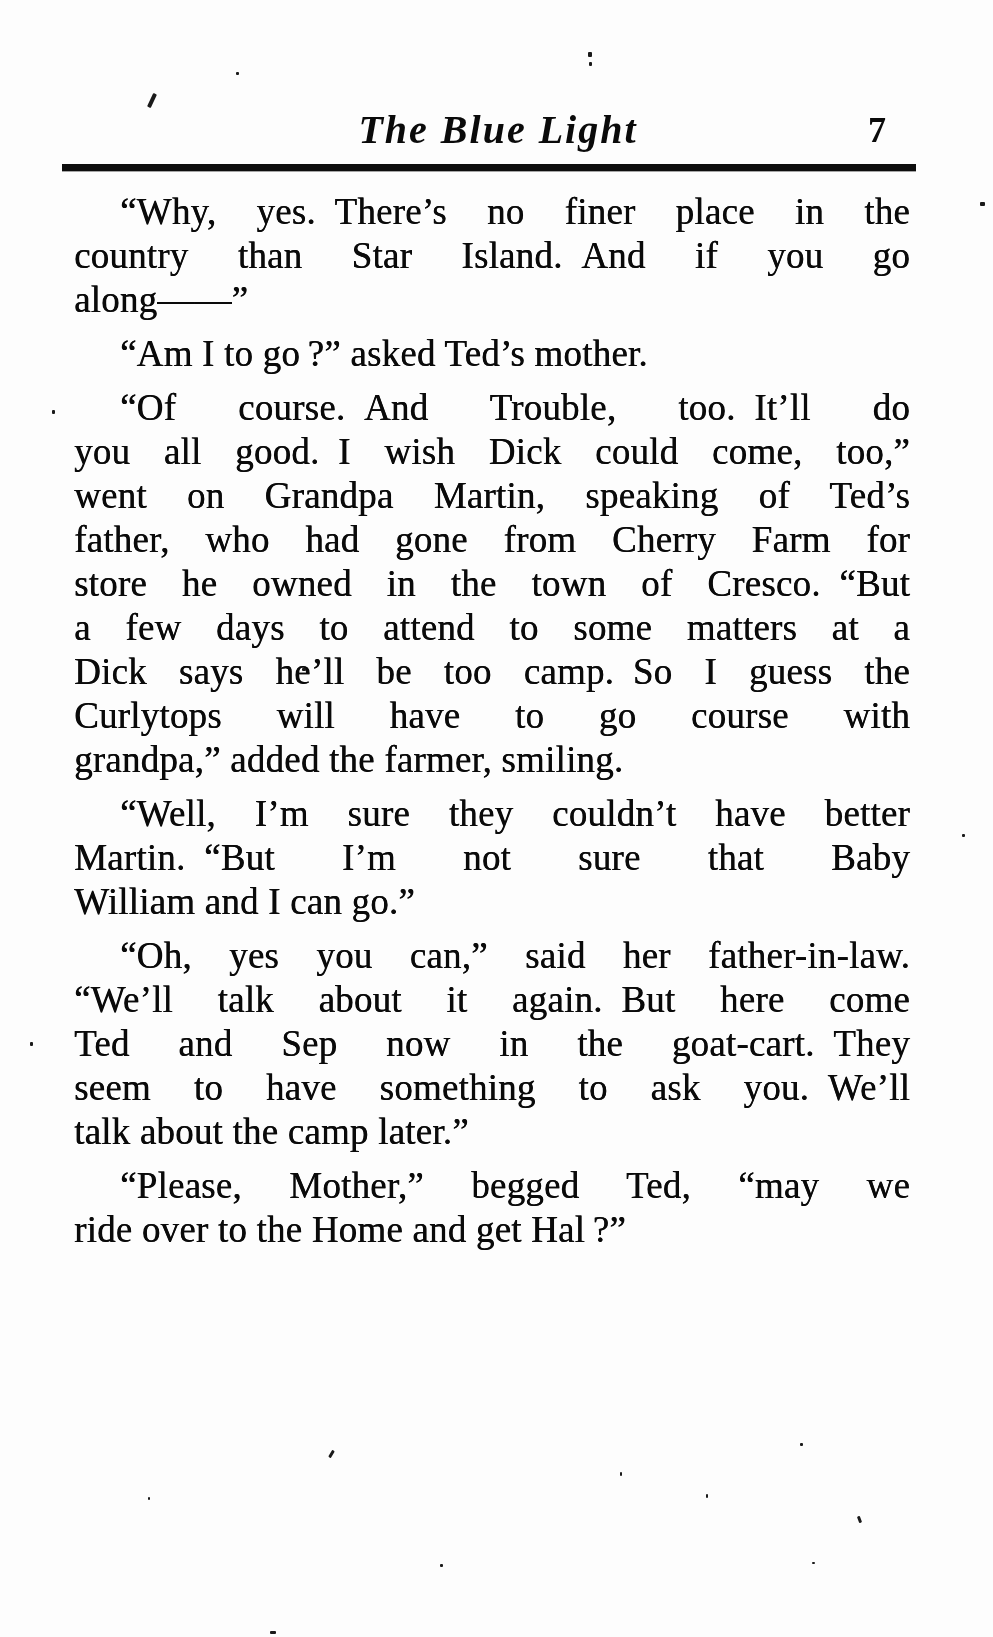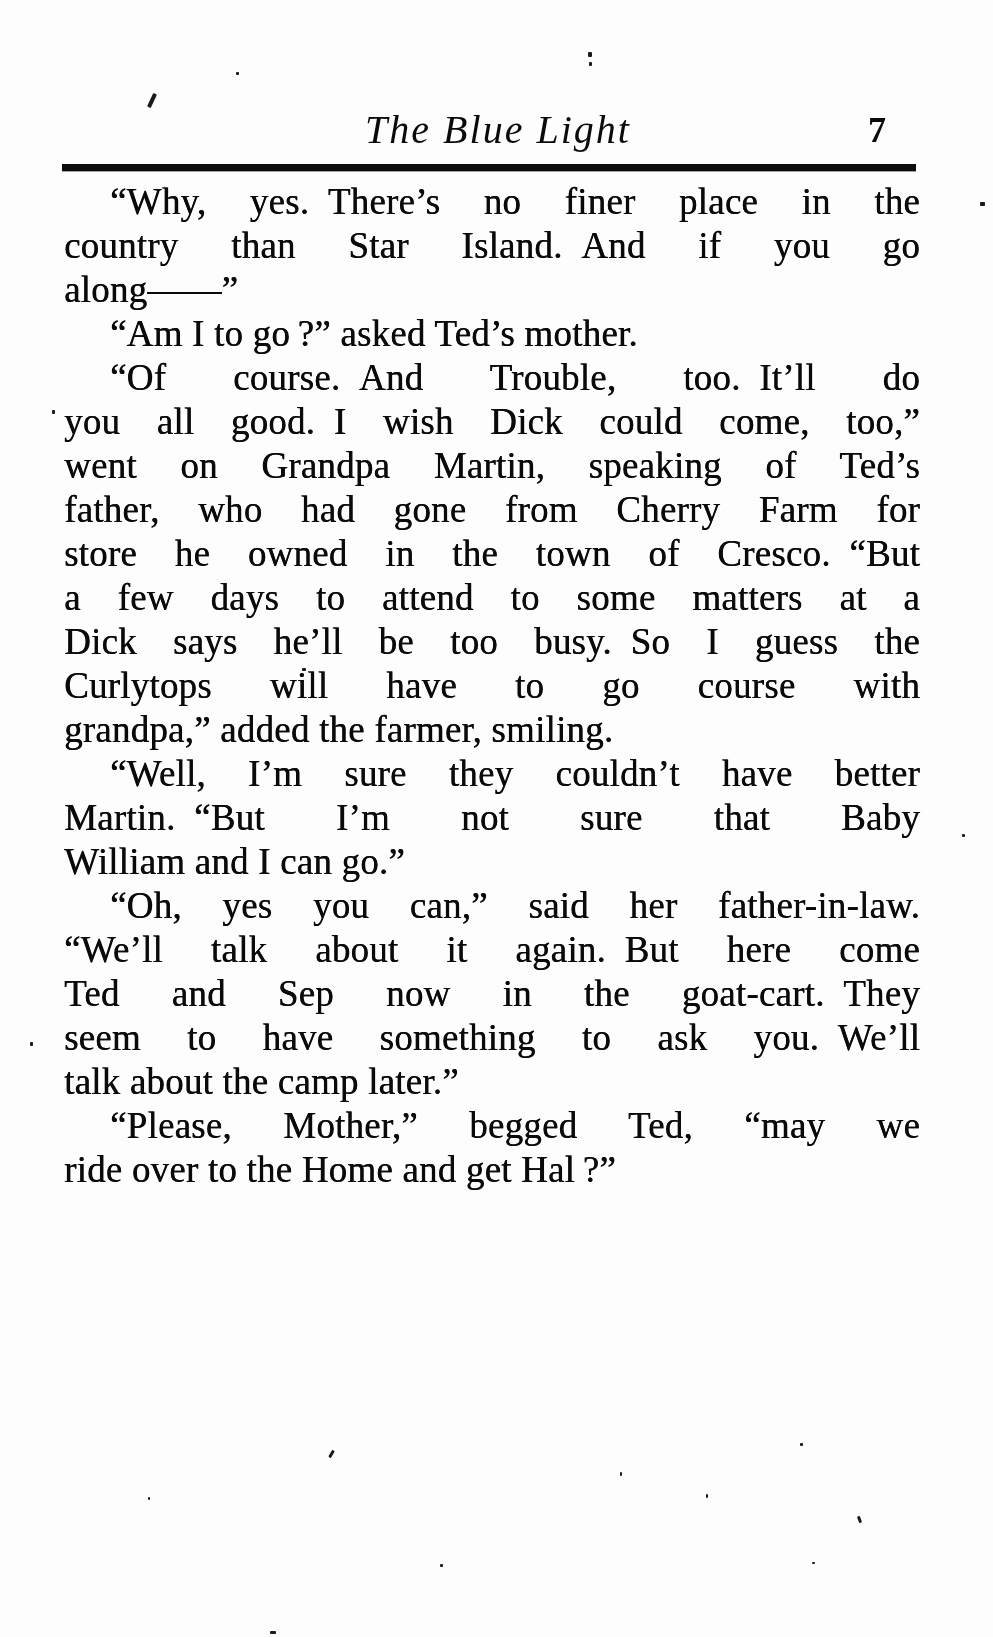--- a/index.html
+++ b/index.html
@@ -17,21 +17,21 @@
     top: 104px;
     left: 64px;
     width: 856px;
     height: 52px;
   }
   .running-title {
     position: absolute;
     left: 12px; right: 0;
     text-align: center;
     font-style: italic;
-    font-weight: normal;
+    font-weight: bold;
     font-size: 40px;
     line-height: 52px;
     letter-spacing: 2px;
   }
   .page-number {
     position: absolute;
     right: 34px;
     top: 0;
     font-weight: bold;
     font-size: 36px;
@@ -49,21 +49,21 @@
   .text-block {
     position: absolute;
     top: 180px;
     left: 64px;
     width: 856px;
     font-size: 37px;
     line-height: 44px;
     letter-spacing: 0.2px;
     text-shadow: 0.4px 0 0 currentColor;
   }
-  .para { margin: 0; }
+  .para { margin: 10px; }
   .line {
     text-align: justify;
     text-align-last: left;
     white-space: normal;
   }
   .line.just { text-align-last: justify; }
   .line.first { text-indent: 46px; }
   .speck {
     position: absolute;
     background: #1a1a1a;
@@ -91,21 +91,21 @@
       <div class="para">
         <div class="line first">“Am I to go ?” asked Ted’s mother.</div>
       </div>
       <div class="para">
         <div class="line first just">“Of course. And Trouble, too. It’ll do</div>
         <div class="line just">you all good. I wish Dick could come, too,”</div>
         <div class="line just">went on Grandpa Martin, speaking of Ted’s</div>
         <div class="line just">father, who had gone from Cherry Farm for</div>
         <div class="line just">store he owned in the town of Cresco. “But</div>
         <div class="line just">a few days to attend to some matters at a</div>
-        <div class="line just">Dick says he’ll be too busy. So I guess the</div>
+        <div class="line just">Dick says he’ll be too camp. So I guess the</div>
         <div class="line just">Curlytops will have to go course with</div>
         <div class="line">grandpa,” added the farmer, smiling.</div>
       </div>
       <div class="para">
         <div class="line first just">“Well, I’m sure they couldn’t have better</div>
         <div class="line just">Martin. “But I’m not sure that Baby</div>
         <div class="line">William and I can go.”</div>
       </div>
       <div class="para">
         <div class="line first just">“Oh, yes you can,” said her father-in-law.</div>

